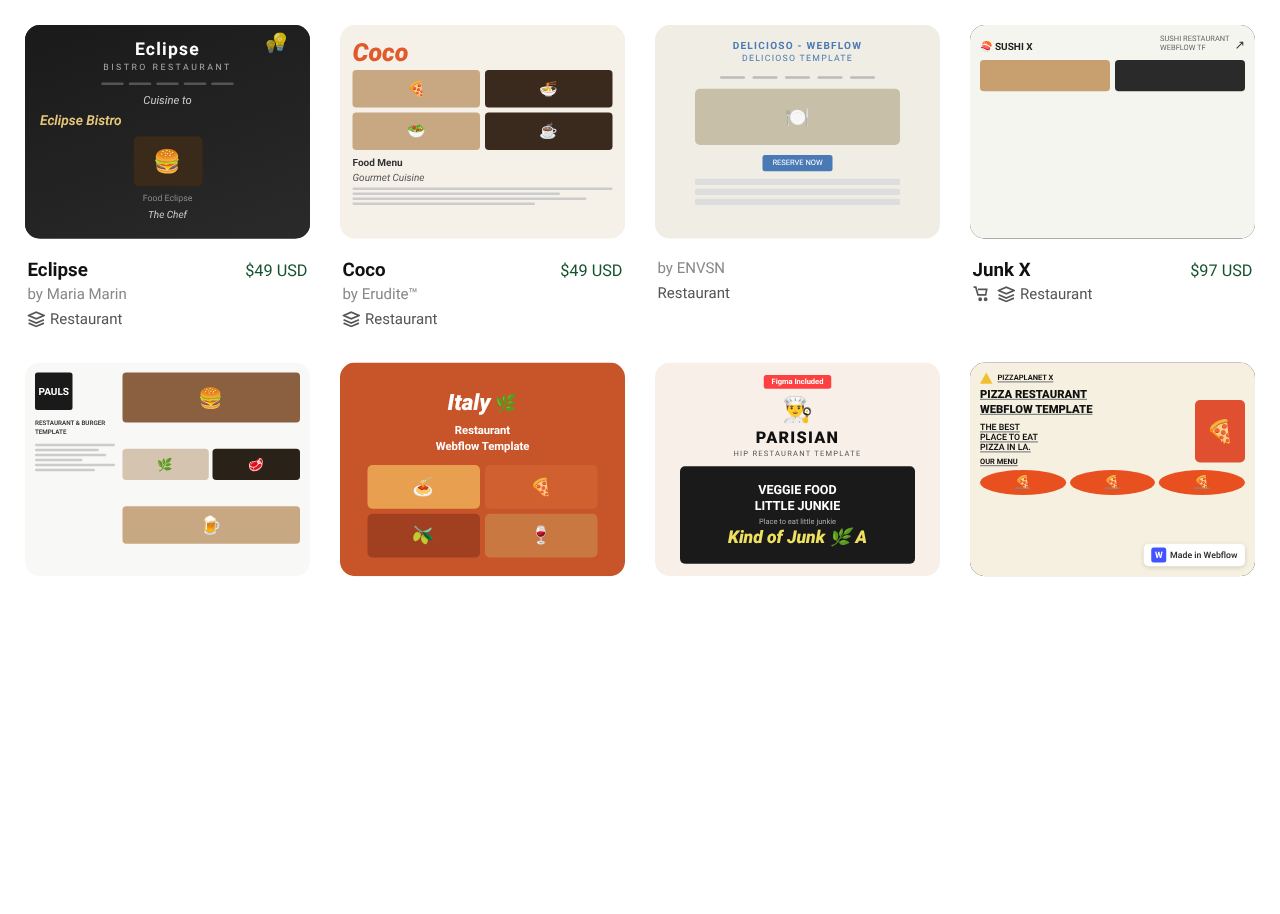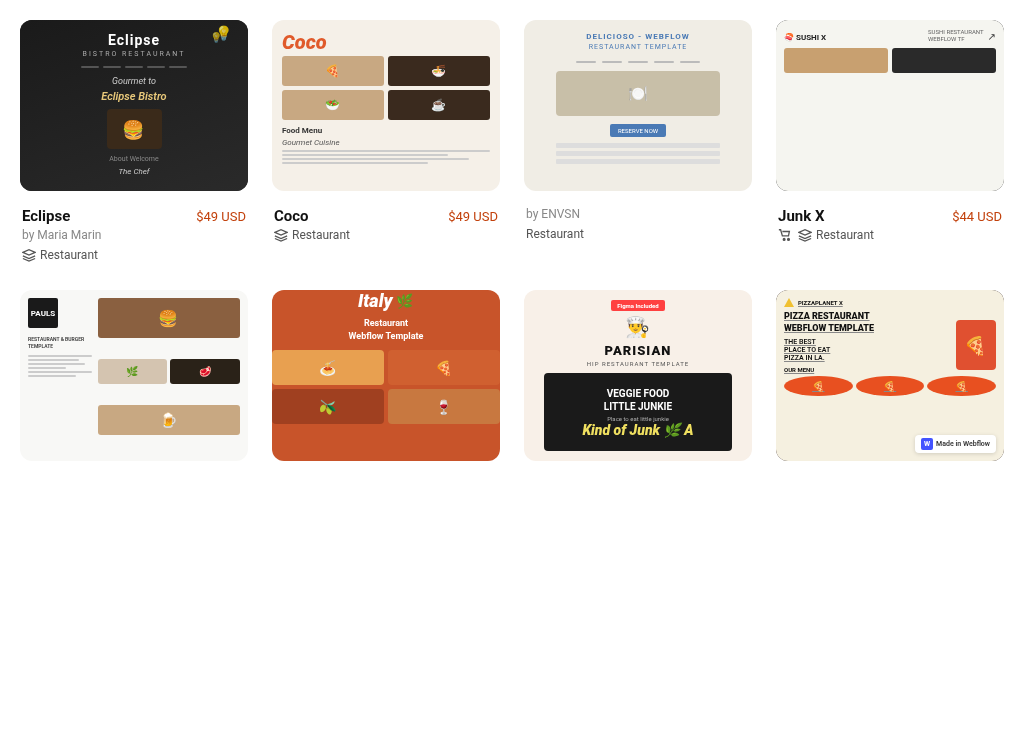--- a/index.html
+++ b/index.html
@@ -79,21 +79,21 @@
     .eclipse-welcome {
       font-size: 9px;
       color: #ccc;
       text-align: center;
       font-style: italic;
       margin-bottom: 4px;
     }
     .eclipse-bistro {
       font-size: 11px;
       color: #e8c87a;
-      text-align: center;
+      text-align: left;
       font-style: italic;
       font-weight: 600;
       margin-bottom: 6px;
     }
     .eclipse-img-placeholder {
       width: 55px;
       height: 40px;
       background: #3a2a1a;
       border-radius: 4px;
       margin: 0 auto 6px;
@@ -440,21 +440,21 @@
     }
 
     
     .thumb-italy {
       background: #c8542a;
     }
     .italy-content {
       width: 100%;
       height: 100%;
       background: #c8542a;
-      padding: 0;
+      padding: 22px;
       display: flex;
       flex-direction: column;
       align-items: center;
     }
     .italy-header {
       display: flex;
       align-items: center;
       gap: 4px;
       margin-bottom: 6px;
     }
@@ -679,21 +679,21 @@
       justify-content: space-between;
       margin-bottom: 3px;
     }
     .card-name {
       font-size: 15px;
       font-weight: 700;
       color: #111;
     }
     .card-price {
       font-size: 13px;
-      color: #c2410c;
+      color: #14532d;
       font-weight: 400;
     }
     .card-author {
       font-size: 12px;
       color: #888;
       margin-bottom: 6px;
     }
     .card-tags {
       display: flex;
       align-items: center;
@@ -732,24 +732,24 @@
           <div class="bulb-deco2">💡</div>
           <div class="eclipse-title">Eclipse</div>
           <div class="eclipse-subtitle">BISTRO RESTAURANT</div>
           <div class="eclipse-nav">
             <span></span>
               <span></span>
               <span></span>
               <span></span>
               <span></span>
           </div>
-          <div class="eclipse-welcome">Gourmet to</div>
+          <div class="eclipse-welcome">Cuisine to</div>
           <div class="eclipse-bistro">Eclipse Bistro</div>
           <div class="eclipse-img-placeholder">🍔</div>
-          <div class="eclipse-about">About Welcome</div>
+          <div class="eclipse-about">Food Eclipse</div>
           <div class="eclipse-chef">The Chef</div>
         </div>
       </div>
     </div>
     <div class="card-info">
       <div class="card-title-row">
         <span class="card-name">Eclipse</span>
         <span class="card-price">$49 USD</span>
       </div>
       <div class="card-author">by Maria Marin</div>
@@ -788,41 +788,42 @@
             <div class="coco-line" style="width:70%"></div>
           </div>
         </div>
       </div>
     </div>
     <div class="card-info">
       <div class="card-title-row">
         <span class="card-name">Coco</span>
         <span class="card-price">$49 USD</span>
       </div>
+      <div class="card-author">by Erudite™</div>
       <div class="card-tags">
         <div class="card-tag">
           <span class="tag-icon">
             <svg viewBox="0 0 16 16" fill="none" stroke="#555" stroke-width="1.5">
               <path d="M1 5l7-3 7 3-7 3-7-3z"></path>
               <path d="M1 9l7 3 7-3"></path>
               <path d="M1 12l7 3 7-3"></path>
             </svg>
           </span>
           <span>Restaurant</span>
         </div>
       </div>
     </div>
   </div>
 
   <div class="card">
     <div class="card-thumbnail">
       <div class="card-thumbnail-inner thumb-delicioso">
         <div class="delicioso-content">
           <div class="delicioso-title">DELICIOSO - WEBFLOW</div>
-          <div class="delicioso-subtitle">RESTAURANT TEMPLATE</div>
+          <div class="delicioso-subtitle">DELICIOSO TEMPLATE</div>
           <div class="delicioso-nav">
             <span></span>
               <span></span>
               <span></span>
               <span></span>
               <span></span>
           </div>
           <div class="delicioso-hero">🍽️</div>
           <div class="delicioso-btn">RESERVE NOW</div>
           <div class="delicioso-form">
@@ -855,21 +856,21 @@
           <div class="sushix-bottom">
             <div class="sushix-bottom-img"></div>
             <div class="sushix-bottom-img2"></div>
           </div>
         </div>
       </div>
     </div>
     <div class="card-info">
       <div class="card-title-row">
         <span class="card-name">Junk X</span>
-        <span class="card-price">$44 USD</span>
+        <span class="card-price">$97 USD</span>
       </div>
       <div class="card-tags">
         <div class="card-tag">
           <span class="tag-icon">
             <svg viewBox="0 0 16 16" fill="none" stroke="#555" stroke-width="1.5">
               <path d="M1 2h2l2 7h7l1-5H5"></path>
               <circle cx="7" cy="13" r="1" fill="#555"></circle>
               <circle cx="12" cy="13" r="1" fill="#555"></circle>
             </svg>
           </span>

